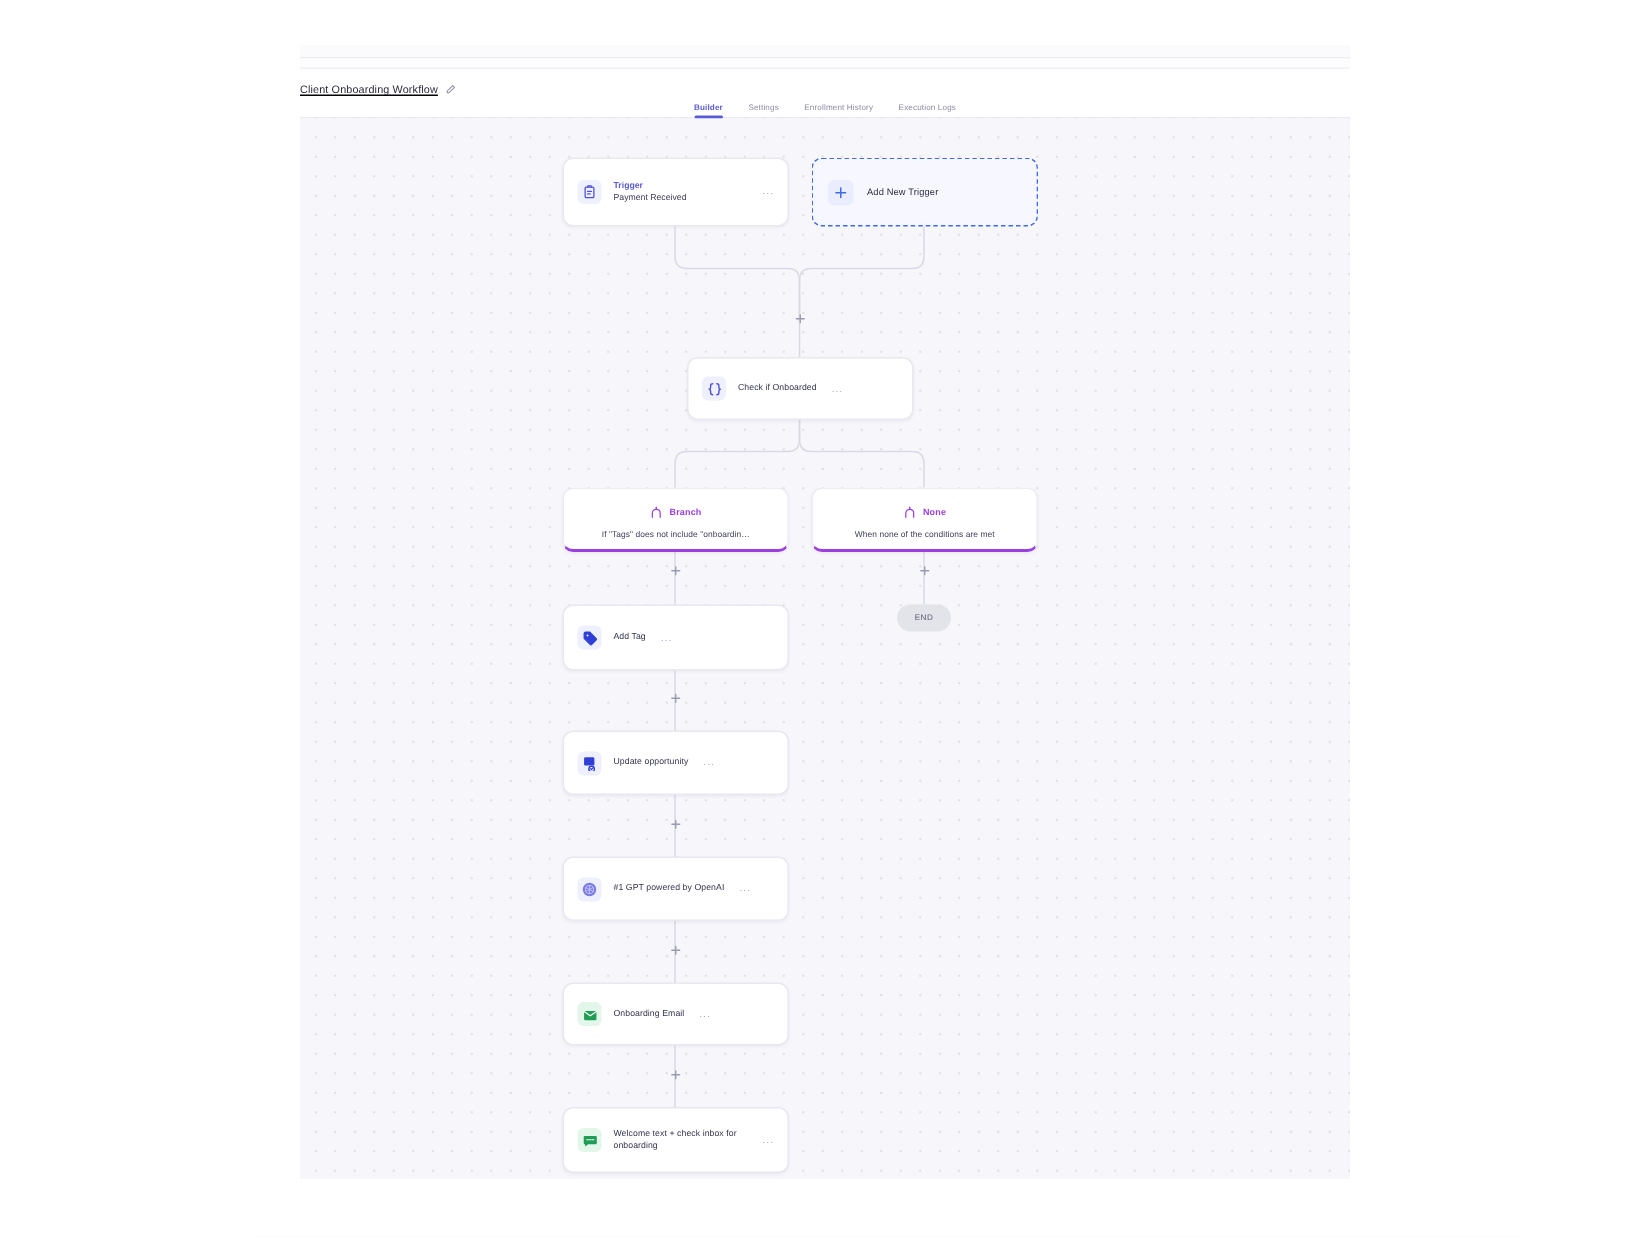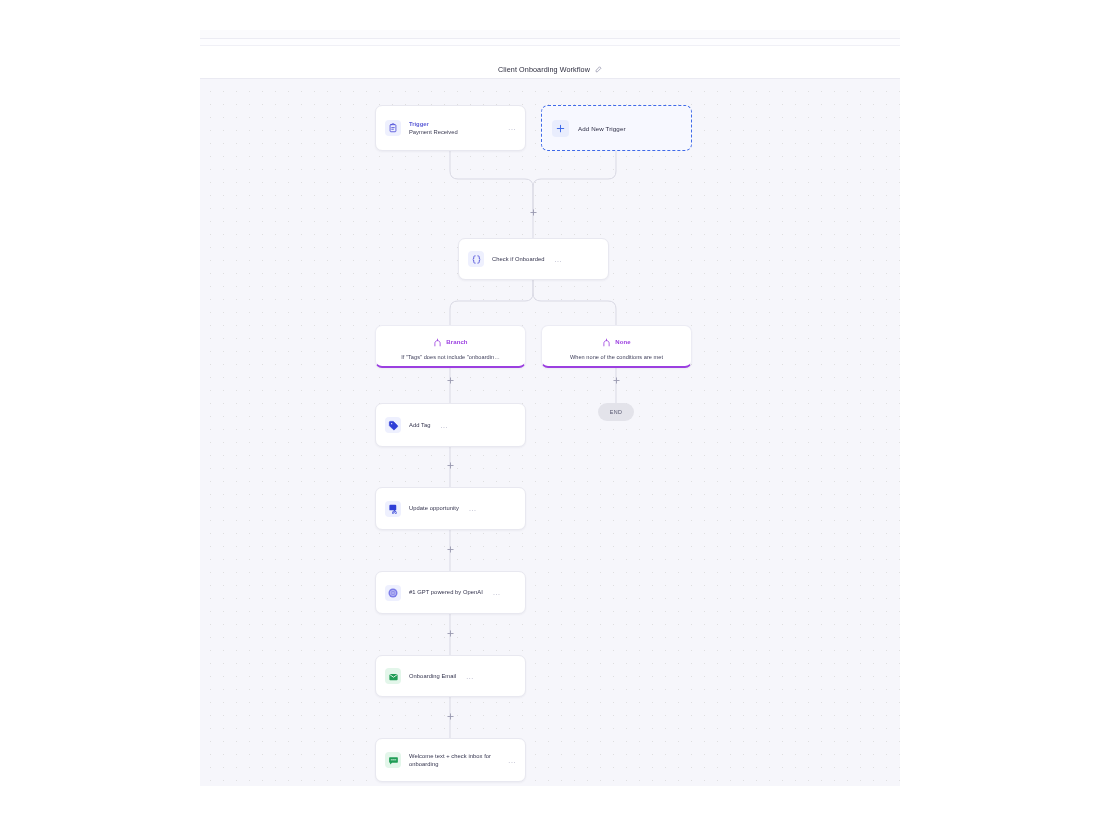--- a/index.html
+++ b/index.html
@@ -20,22 +20,22 @@
     position:absolute; left:200px; top:39px; width:700px; height:7px;
     background:#fdfdff; border-bottom:1px solid #f0f0f6;
   }
 
   
   .header {
     position:absolute; left:200px; top:46px; width:700px; height:33px;
     background:#ffffff; border-bottom:1px solid #eaeaf2;
   }
   .title-row {
-    display:flex; align-items:center; justify-content:center;
-    gap:5px; height:15px; margin-top:16px;
+    display:flex; align-items:center; justify-content:flex-start;
+    gap:5px; height:15px; margin-top:6px;text-decoration:underline;
   }
   .wf-title {
     font-size:7.2px; color:#2b2b3d; letter-spacing:.1px; font-weight:500;
   }
   .edit-icon { display:block; width:7px; height:7px; color:#8a8aa3; }
   .edit-icon svg { display:block; width:7px; height:7px; }
 
   .tabs { display:flex; align-items:flex-start; justify-content:center; gap:17px; margin-top:2px; }
   .tab { position:relative; font-size:5.4px; color:#8b8ba3; padding-bottom:4px; letter-spacing:.1px; white-space:nowrap; }
   .tab.active { color:#5b5bd6; font-weight:600; }

